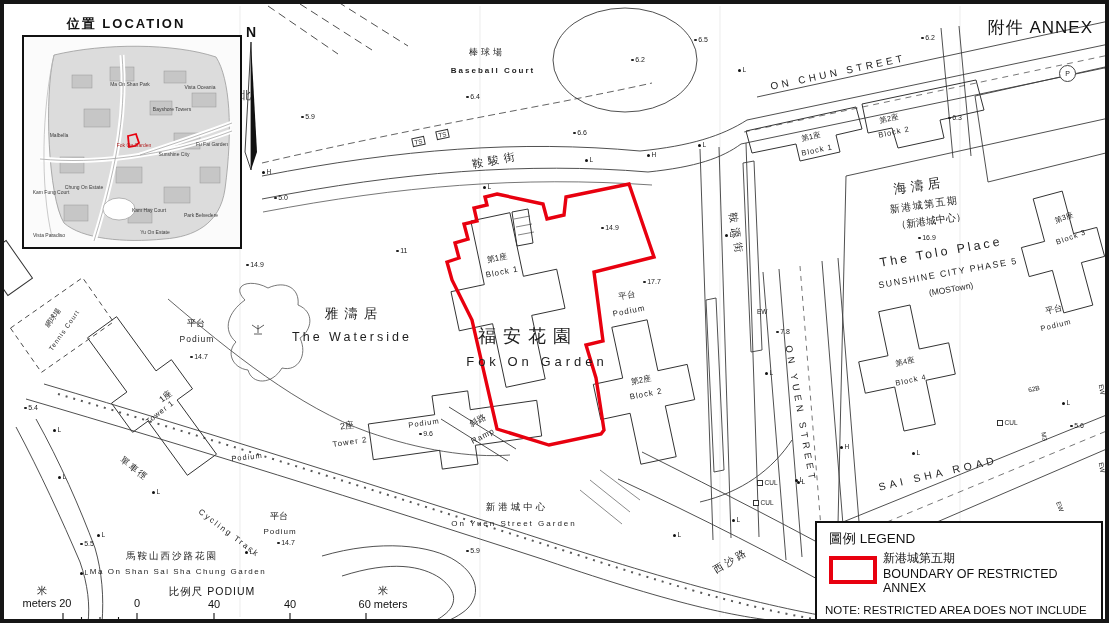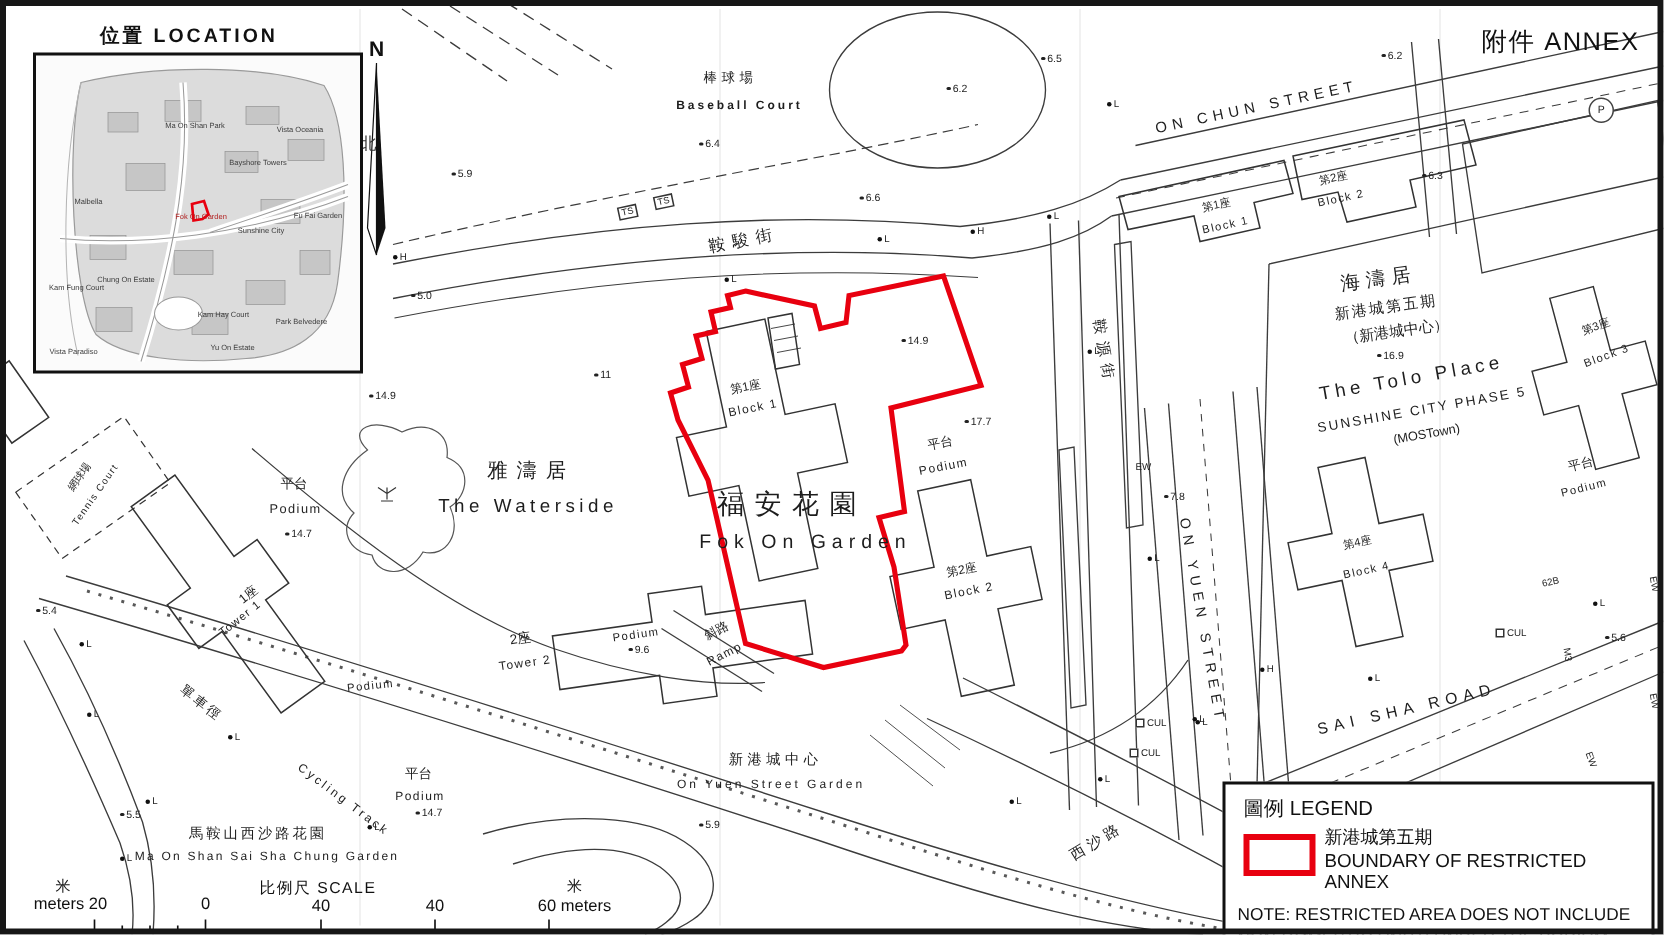--- a/index.html
+++ b/index.html
@@ -333,21 +333,21 @@
         <div class="il" style="left: 125px; top: 173px;">Kam Hay Court</div>
         <div class="il" style="left: 177px; top: 178px;">Park Belvedere</div>
         <div class="il" style="left: 25px; top: 198px;">Vista Paradiso</div>
         <div class="il" style="left: 131px; top: 195px;">Yu On Estate</div>
       </div>
   </div>
 
   <span class="sc" style="left:42px;top:584px;transform:translateX(-50%);font-size:10px;">米</span>
   <span class="sc" style="left:47px;top:597px;transform:translateX(-50%);font-size:11px;">meters 20</span>
   <span class="sc" style="left:137px;top:597px;transform:translateX(-50%);font-size:11px;">0</span>
-  <span class="sc" style="left:212px;top:585px;transform:translateX(-50%);font-size:10.5px;letter-spacing:1px;">比例尺  SCALE</span>
+  <span class="sc" style="left:212px;top:585px;transform:translateX(-50%);font-size:10.5px;letter-spacing:1px;">比例尺  PODIUM</span>
   <span class="sc" style="left:214px;top:598px;transform:translateX(-50%);font-size:11px;">40</span>
   <span class="sc" style="left:290px;top:598px;transform:translateX(-50%);font-size:11px;">40</span>
   <span class="sc" style="left:383px;top:598px;transform:translateX(-50%);font-size:11px;">60 meters</span>
   <span class="sc" style="left:383px;top:584px;transform:translateX(-50%);font-size:10px;">米</span>
 
   <div class="legend">
     <div class="lt">圖例 LEGEND</div>
     <div class="swatch"></div>
     <div class="bzh">新港城第五期</div>
     <div class="ben">BOUNDARY OF RESTRICTED ANNEX</div>

